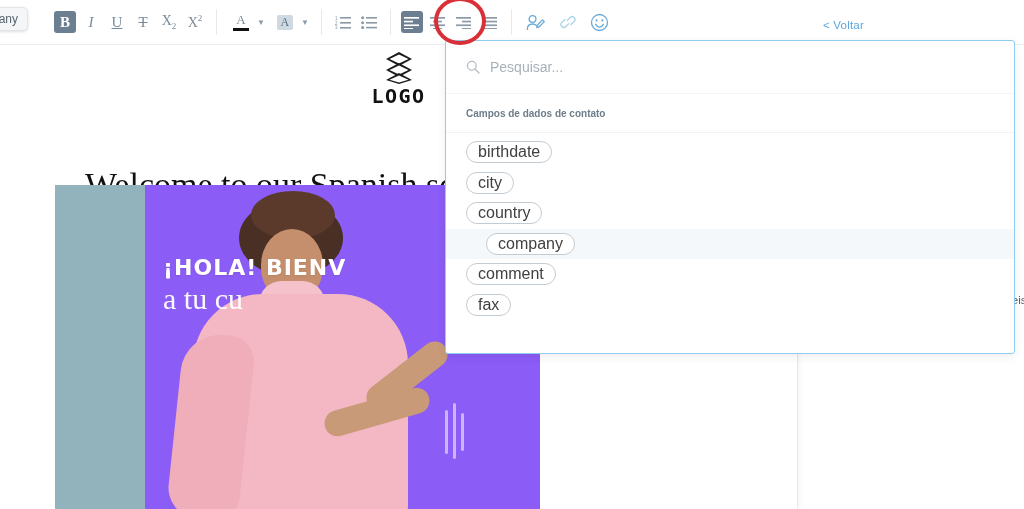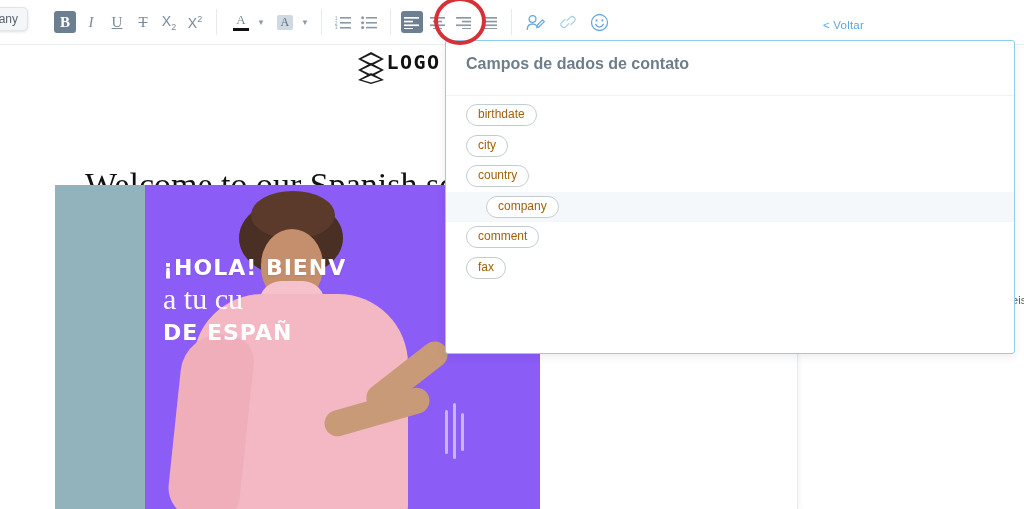--- a/index.html
+++ b/index.html
@@ -35,21 +35,21 @@
   }
 
   
   .canvas {
     position: absolute; left: 0px; top: 45px; width: 797px; height: 464px;
     background: #ffffff;
     box-shadow: 2px 0 6px rgba(0,0,0,0.05);
   }
   .logo-row {
     position: absolute; left: 0; top: 5px; width: 797px;
-    display: flex; align-items: flex-start; justify-content: center; 
+    display: flex; align-items: center; justify-content: center;  flex-direction: column;
   }
   .logo-mark { width: 30px; height: 34px; display:block; }
   .logo-text {
     font-family: "DejaVu Sans Mono", monospace;
     font-size: 20px; font-weight: 700; letter-spacing: 1.5px; color: #111;
   }
   .headline {
     position: absolute; left: 85px; top: 118px; width: 700px;
     font-family: "Liberation Serif", serif;
     font-size: 34px; color: #111; white-space: nowrap; line-height: 44px;
@@ -117,21 +117,21 @@
     color:#7a8b99; cursor:pointer; border-radius:3px; font-size:14px; position:relative;
   }
   .tb-btn.active { background:#6b7f91; color:#fff; }
   .tb-btn.wide { width: 28px; }
   .tb-caret { font-size:8px; color:#8b9aa7; margin-left:-2px; margin-right:2px; cursor:pointer; }
 
   .tb-b { font-family:"Liberation Serif", serif; font-weight:700; font-size:15px; }
   .tb-i { font-family:"Liberation Serif", serif; font-style:italic; font-size:15px; }
   .tb-u { font-family:"Liberation Serif", serif; font-size:15px; text-decoration:underline; }
   .tb-s { font-family:"Liberation Serif", serif; font-size:15px; text-decoration:line-through; }
-  .tb-sub, .tb-sup { font-family:Liberation Sans, sans-serif; font-size:14px; }
+  .tb-sub, .tb-sup { font-family:Liberation Serif, serif; font-size:14px; }
   .tb-sub sub, .tb-sup sup { font-size:9px; }
 
   .fontcolor { position:relative; width:18px; height:18px; }
   .fontcolor .letter { font-family:"Liberation Serif", serif; font-size:13px; color:#7a8b99; line-height:13px; display:block; text-align:center;}
   .fontcolor .bar { position:absolute; left:1px; bottom:0px; width:16px; height:3px; background:#111; }
   .bgcolor .letterbox {
     width:16px; height:15px; background:#cfd9e2; color:#5d6e7d;
     font-family:"Liberation Serif", serif; font-size:12px; text-align:center; line-height:15px;
     border-radius:2px;
   }
@@ -164,29 +164,29 @@
   .dd-search {
     height:53px; display:flex; align-items:center; gap:10px;
     padding: 0 18px 0 20px; border-bottom:1px solid #f2f4f6;
   }
   .dd-search-input {
     border:none; outline:none; font-size:14px; color:#9aa6b0; width:100%;
     font-family:"Liberation Sans", sans-serif; background:transparent;
   }
   .dd-search-input::placeholder { color:#a7b1ba; }
   .dd-section {
-    font-size:16px; font-weight:700; color:#6e7d89; padding: 14px 20px 22px 20px;
+    font-size:10px; font-weight:700; color:#6e7d89; padding: 14px 20px 13px 20px;
     border-bottom:1px solid #f0f2f4;
   }
   .dd-list { padding-top:4px; }
   .dd-row { height:30.5px; display:flex; align-items:center; padding-left:20px; cursor:pointer; }
   .dd-row.hl { background:#f5f8fa;padding-left:40px; }
   .chip {
     border:1px solid #c4ccd3; border-radius:11px; padding:2px 11px 3px 11px;
-    font-size:12px; color:#a16207; background:#fff; line-height:15px;
+    font-size:16px; color:#404040; background:#fff; line-height:15px;
   }
 
   .search-icon { width:14px; height:14px; flex:0 0 14px; }
 </style>
 </head>
 <body>
 
 <div id="root">
 
   <div class="right-panel"></div>
@@ -229,21 +229,20 @@
         <div class="p-neck"></div>
         <div class="p-sweater"></div>
         <div class="p-sleeve-l"></div>
         <div class="p-arm-a"></div>
         <div class="p-arm-b"></div>
       </div>
 
       <div class="hero-text">
         <div class="hero-l1">¡HOLA! BIENV</div>
         <div class="hero-l2">a tu cu</div>
-        <div class="hero-l3">DE ESPAÑ</div>
       </div>
     </div>
   </div>
 
   <div class="toolbar">
 
     <div class="tb-group">
       <div class="tb-btn active">
           <span class="tb-b">B</span>
         </div>
@@ -370,20 +369,27 @@
     </div>
 
     <div class="chip-tip">mpany</div>
     <div class="chip-tip-ghost">~</div>
 
     <div class="annot-circle"></div>
   </div>
 
   <div class="dropdown">
 
+    <div class="dd-search">
+      <svg class="search-icon" viewBox="0 0 14 14">
+        <circle cx="5.8" cy="5.8" r="4.4" fill="none" stroke="#b3bcc5" stroke-width="1.25"></circle>
+        <line x1="9.2" y1="9.2" x2="13" y2="13" stroke="#b3bcc5" stroke-width="1.25" stroke-linecap="round"></line>
+      </svg>
+      <input class="dd-search-input" type="text" placeholder="Pesquisar..." style="">
+    </div>
 
     <div class="dd-section">Campos de dados de contato</div>
 
     <div class="dd-list">
       <div class="dd-row">
           <span class="chip">birthdate</span>
         </div>
       <div class="dd-row">
           <span class="chip">city</span>
         </div>

